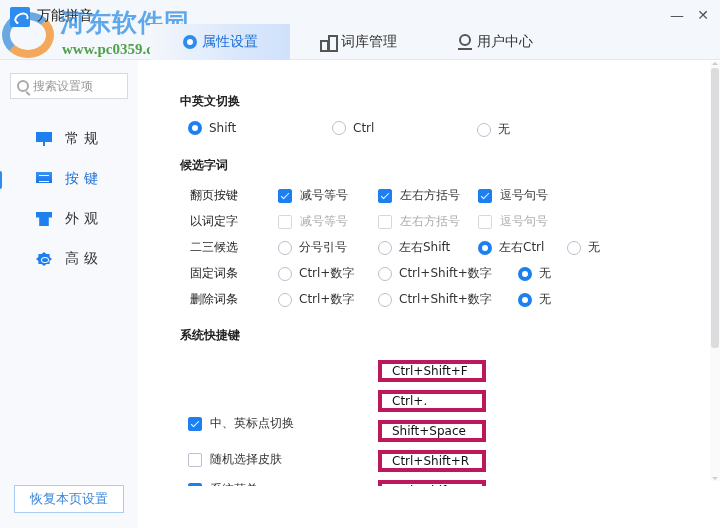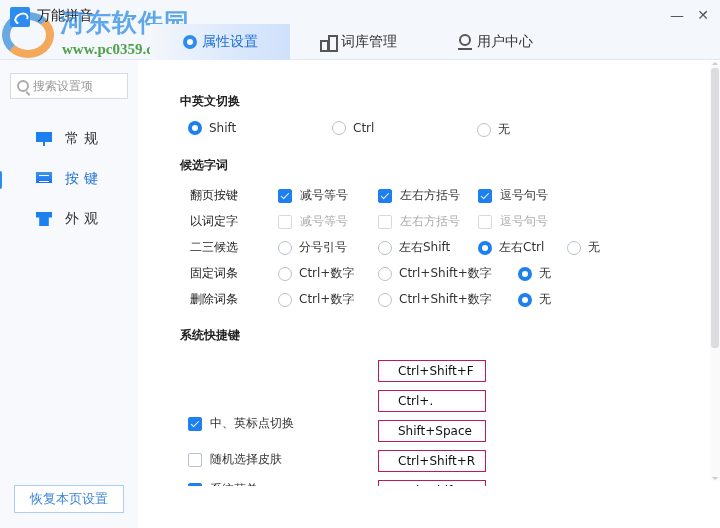--- a/index.html
+++ b/index.html
@@ -60,21 +60,21 @@
   .sec-title { position: absolute; left: 42px; font-size: 12px; font-weight: bold; color: #222; }
   .opt { position: absolute; display: flex; align-items: center; font-size: 12px; color: #333; cursor: pointer; white-space: nowrap; }
   .opt.disabled { color: #aaa; }
   .row-label { position: absolute; left: 52px; font-size: 12px; color: #222; }
   .radio { width: 14px; height: 14px; border-radius: 50%; border: 1px solid #b9c1cc; background: #fff; margin-right: 7px; flex-shrink: 0; }
   .radio.on { border: 4px solid #1e7ff0; }
   .cb { width: 14px; height: 14px; border: 1px solid #b9c1cc; border-radius: 2px; background: #fff; margin-right: 8px; flex-shrink: 0; position: relative; }
   .cb.on { background: #1e7ff0; border-color: #1e7ff0; }
   .cb.on::after { content: ""; position: absolute; left: 4px; top: 1px; width: 3px; height: 7px; border-right: 1.5px solid #fff; border-bottom: 1.5px solid #fff; transform: rotate(45deg); }
   .cb.dis { border-color: #d4d8de; }
-  .hk-input { position: absolute; left: 240px; width: 108px; height: 22px; border: 1px solid #be185d; font-size: 12px; padding-left: 19px; color: #111; font-family: "DejaVu Sans", sans-serif; outline: none; }
+  .hk-input { position: absolute; left: 240px; width: 108px; height: 22px; border: 4px solid #be185d; font-size: 12px; padding-left: 10px; color: #111; font-family: "DejaVu Sans", sans-serif; outline: none; }
 
   
   .scrollbar { position: absolute; left: 710px; top: 61px; width: 10px; height: 420px; background: #fafafa; cursor: pointer; }
   .scroll-thumb { position: absolute; left: 1px; top: 7px; width: 8px; height: 280px; background: #dcdcdf; border-radius: 3px; }
   .scroll-up, .scroll-down { position: absolute; left: 2px; width: 0; height: 0; border-left: 3px solid transparent; border-right: 3px solid transparent; }
   .scroll-up { top: 1px; border-bottom: 3px solid #ccc; }
   .scroll-down { bottom: 1px; border-top: 3px solid #ccc; }
 </style>
 </head>
 <body>
@@ -115,20 +115,24 @@
   </div>
   <div class="nav-item active" style="top:104px;">
     <span class="active-bar"></span>
     <span class="ico ico-keyboard"></span>
     <span class="label">按键</span>
   </div>
   <div class="nav-item" style="top:144px;">
     <span class="ico ico-shirt"></span>
     <span class="label">外观</span>
   </div>
+  <div class="nav-item" style="top:184px;">
+    <span class="ico ico-gear"></span>
+    <span class="label">高级</span>
+  </div>
 
   <div class="restore-btn">恢复本页设置</div>
 </div>
 
 <div class="content">
 
   <div class="sec-title" style="top:32px;">中英文切换</div>
   <div class="opt" style="left:50px; top:60px;">
     <span class="radio on"></span>
     <span>Shift</span>

